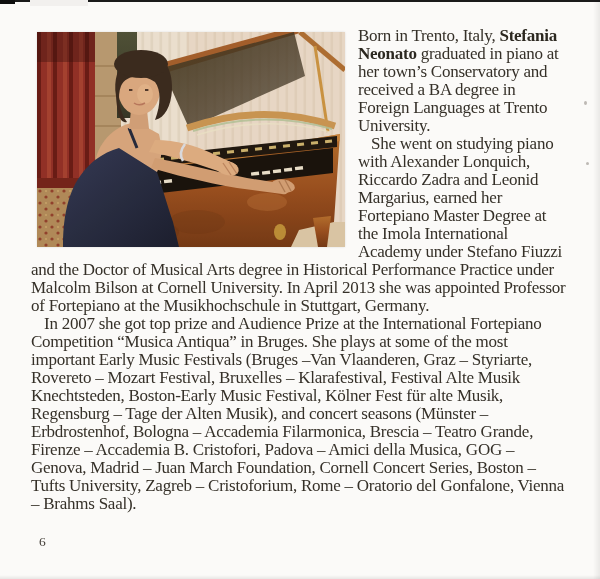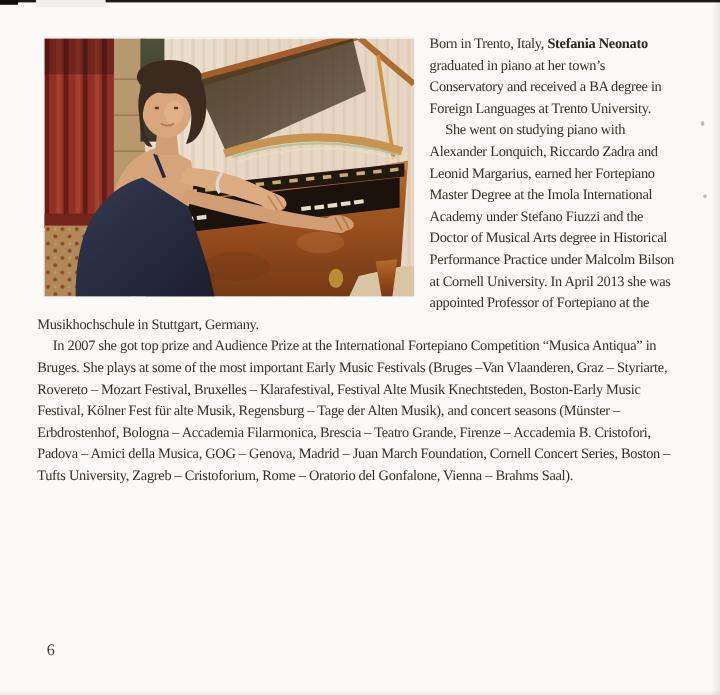--- a/index.html
+++ b/index.html
@@ -4,21 +4,21 @@
 <style>
   html,body{margin:0;padding:0;}
   body{
     width:600px;height:579px;position:relative;overflow:hidden;
     background:#fbfaf8;
     font-family:"Liberation Serif","DejaVu Serif",serif;
   }
   .page{position:absolute;inset:0;}
   .content{
     position:absolute;left:31px;top:27px;width:535px;
-    color:#353028;font-size:12px;line-height:18px;
+    color:#353028;font-size:17px;line-height:18px;
     letter-spacing:-0.25px;text-align:left;
   }
   .content p{margin:0;}
   .content p.indent{text-indent:13px;}
   .photo-wrap{
     float:left;width:308px;height:215px;
     margin:5px 13px 6px 6px;
     box-shadow:0 0 2px rgba(0,0,0,0.12);
   }
   .photo-wrap svg{display:block;width:100%;height:100%;}

